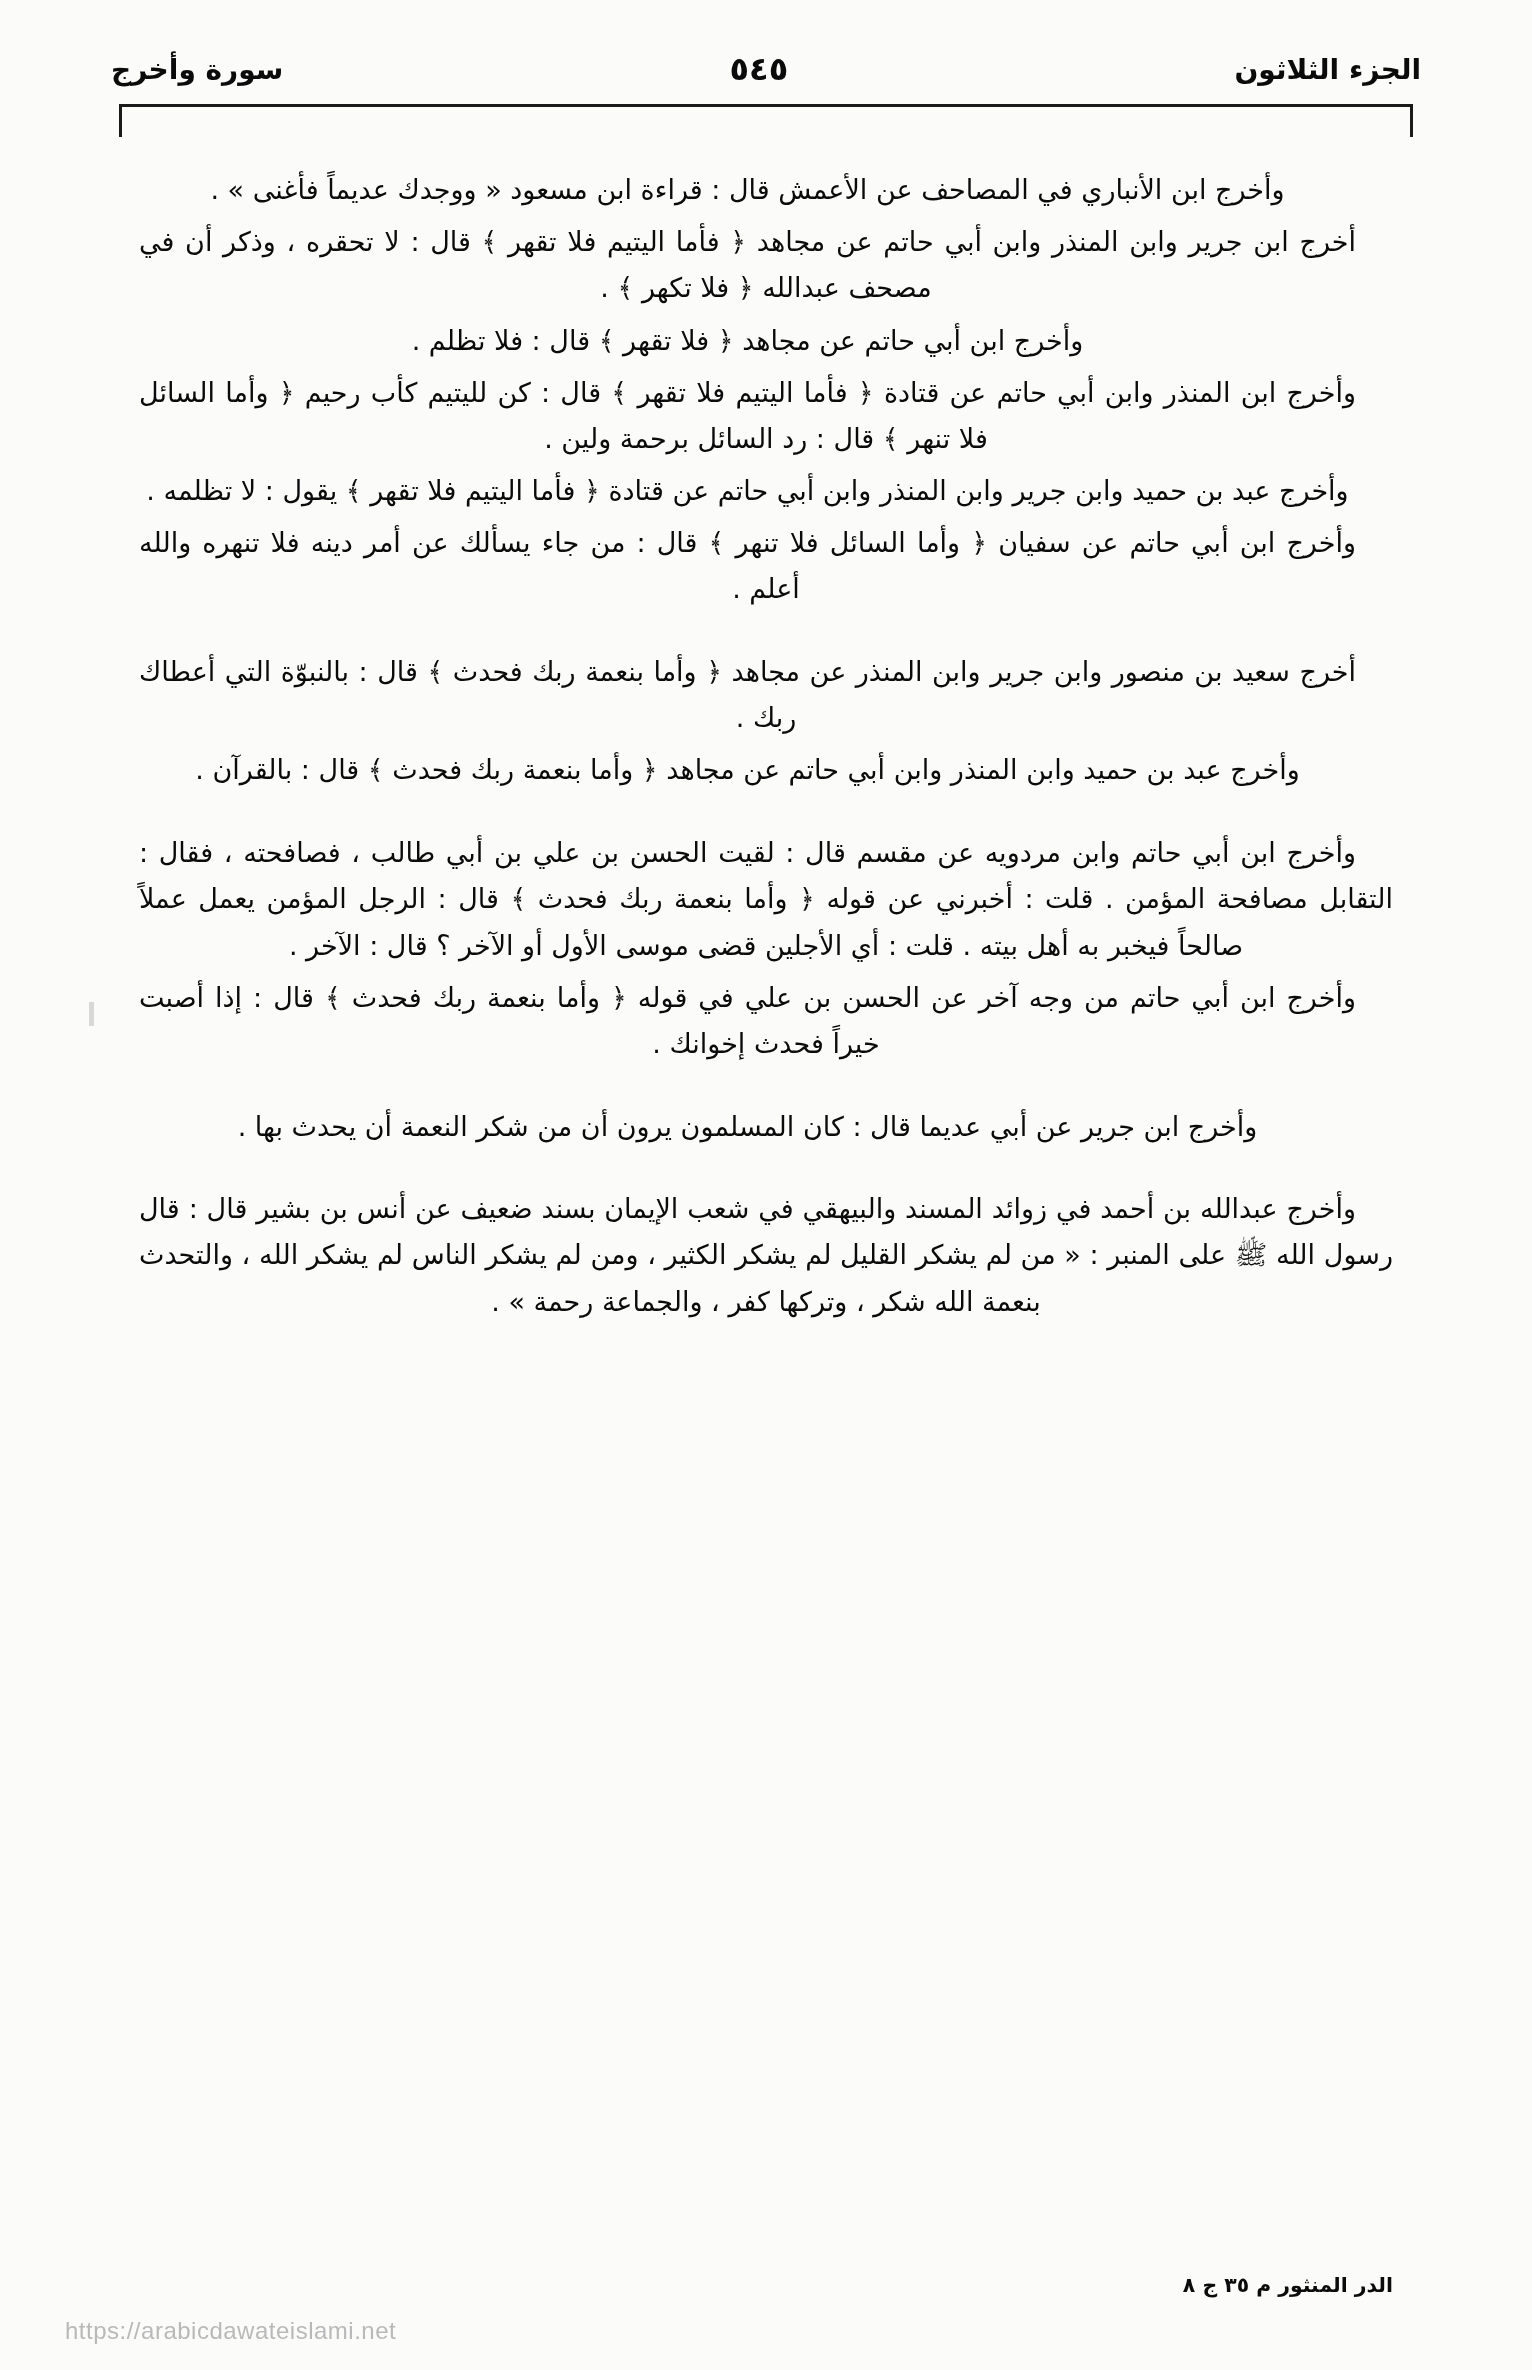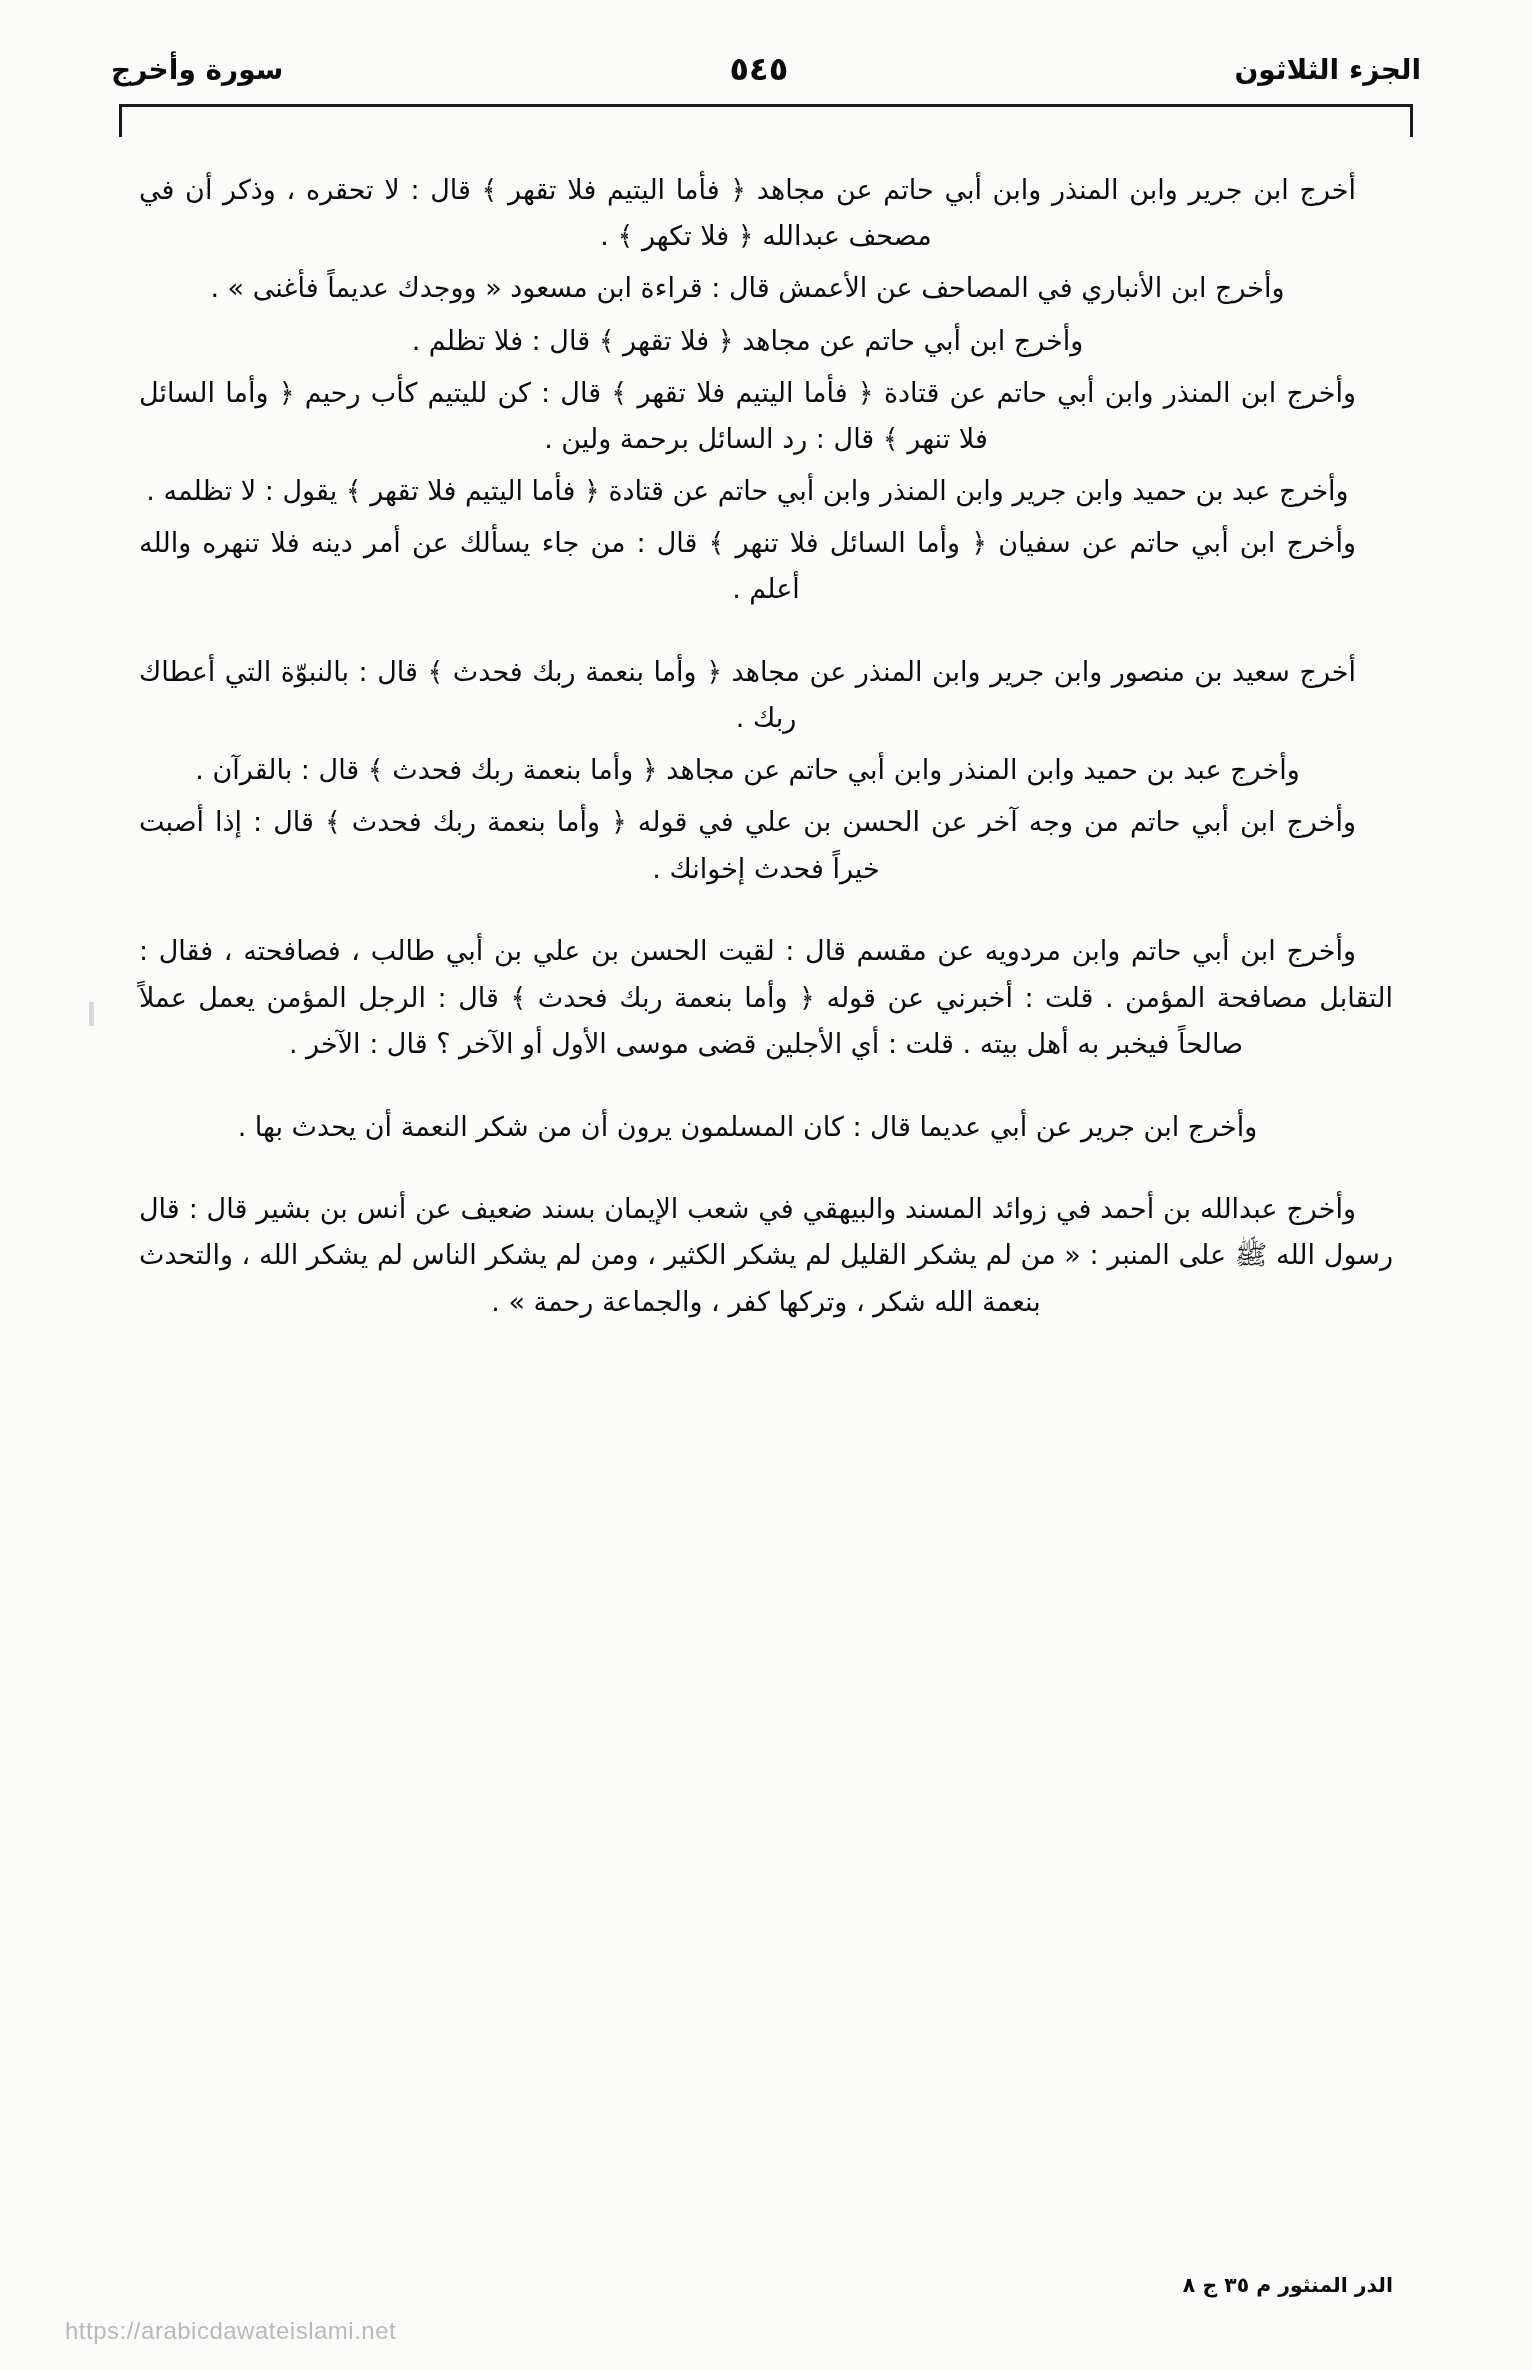--- a/index.html
+++ b/index.html
@@ -136,30 +136,30 @@
     <span class="hdr-text">الجزء الثلاثون</span>
     <span class="hdr-page">٥٤٥</span>
     <span class="hdr-text">سورة وأخرج</span>
   </div>
 
   <div class="header-rule"></div>
   <div class="side-rule-right"></div>
   <div class="side-rule-left"></div>
 
   <div class="body-block" id="body-block">
+      <p class="para">وأخرج ابن الأنباري في المصاحف عن الأعمش قال : قراءة ابن مسعود « ووجدك عديماً فأغنى » .</p>
       <p class="para">أخرج ابن جرير وابن المنذر وابن أبي حاتم عن مجاهد ﴿ فأما اليتيم فلا تقهر ﴾ قال : لا تحقره ، وذكر أن في مصحف عبدالله ﴿ فلا تكهر ﴾ .</p>
-      <p class="para">وأخرج ابن الأنباري في المصاحف عن الأعمش قال : قراءة ابن مسعود « ووجدك عديماً فأغنى » .</p>
       <p class="para">وأخرج ابن أبي حاتم عن مجاهد ﴿ فلا تقهر ﴾ قال : فلا تظلم .</p>
       <p class="para">وأخرج ابن المنذر وابن أبي حاتم عن قتادة ﴿ فأما اليتيم فلا تقهر ﴾ قال : كن لليتيم كأب رحيم ﴿ وأما السائل فلا تنهر ﴾ قال : رد السائل برحمة ولين .</p>
       <p class="para">وأخرج عبد بن حميد وابن جرير وابن المنذر وابن أبي حاتم عن قتادة ﴿ فأما اليتيم فلا تقهر ﴾ يقول : لا تظلمه .</p>
       <p class="para">وأخرج ابن أبي حاتم عن سفيان ﴿ وأما السائل فلا تنهر ﴾ قال : من جاء يسألك عن أمر دينه فلا تنهره والله أعلم .</p>
       <p class="para gap">أخرج سعيد بن منصور وابن جرير وابن المنذر عن مجاهد ﴿ وأما بنعمة ربك فحدث ﴾ قال : بالنبوّة التي أعطاك ربك .</p>
       <p class="para">وأخرج عبد بن حميد وابن المنذر وابن أبي حاتم عن مجاهد ﴿ وأما بنعمة ربك فحدث ﴾ قال : بالقرآن .</p>
+      <p class="para gap">وأخرج ابن أبي حاتم وابن مردويه عن مقسم قال : لقيت الحسن بن علي بن أبي طالب ، فصافحته ، فقال : التقابل مصافحة المؤمن . قلت : أخبرني عن قوله ﴿ وأما بنعمة ربك فحدث ﴾ قال : الرجل المؤمن يعمل عملاً صالحاً فيخبر به أهل بيته . قلت : أي الأجلين قضى موسى الأول أو الآخر ؟ قال : الآخر .</p>
       <p class="para">وأخرج ابن أبي حاتم من وجه آخر عن الحسن بن علي في قوله ﴿ وأما بنعمة ربك فحدث ﴾ قال : إذا أصبت خيراً فحدث إخوانك .</p>
-      <p class="para gap">وأخرج ابن أبي حاتم وابن مردويه عن مقسم قال : لقيت الحسن بن علي بن أبي طالب ، فصافحته ، فقال : التقابل مصافحة المؤمن . قلت : أخبرني عن قوله ﴿ وأما بنعمة ربك فحدث ﴾ قال : الرجل المؤمن يعمل عملاً صالحاً فيخبر به أهل بيته . قلت : أي الأجلين قضى موسى الأول أو الآخر ؟ قال : الآخر .</p>
       <p class="para gap">وأخرج ابن جرير عن أبي عديما قال : كان المسلمون يرون أن من شكر النعمة أن يحدث بها .</p>
       <p class="para gap">وأخرج عبدالله بن أحمد في زوائد المسند والبيهقي في شعب الإيمان بسند ضعيف عن أنس بن بشير قال : قال رسول الله ﷺ على المنبر : « من لم يشكر القليل لم يشكر الكثير ، ومن لم يشكر الناس لم يشكر الله ، والتحدث بنعمة الله شكر ، وتركها كفر ، والجماعة رحمة » .</p>
     </div>
 
   <div class="edge-mark"></div>
 
   <div class="footer">
     <span class="footer-text">الدر المنثور م ٣٥ ج ٨</span>
   </div>
 

